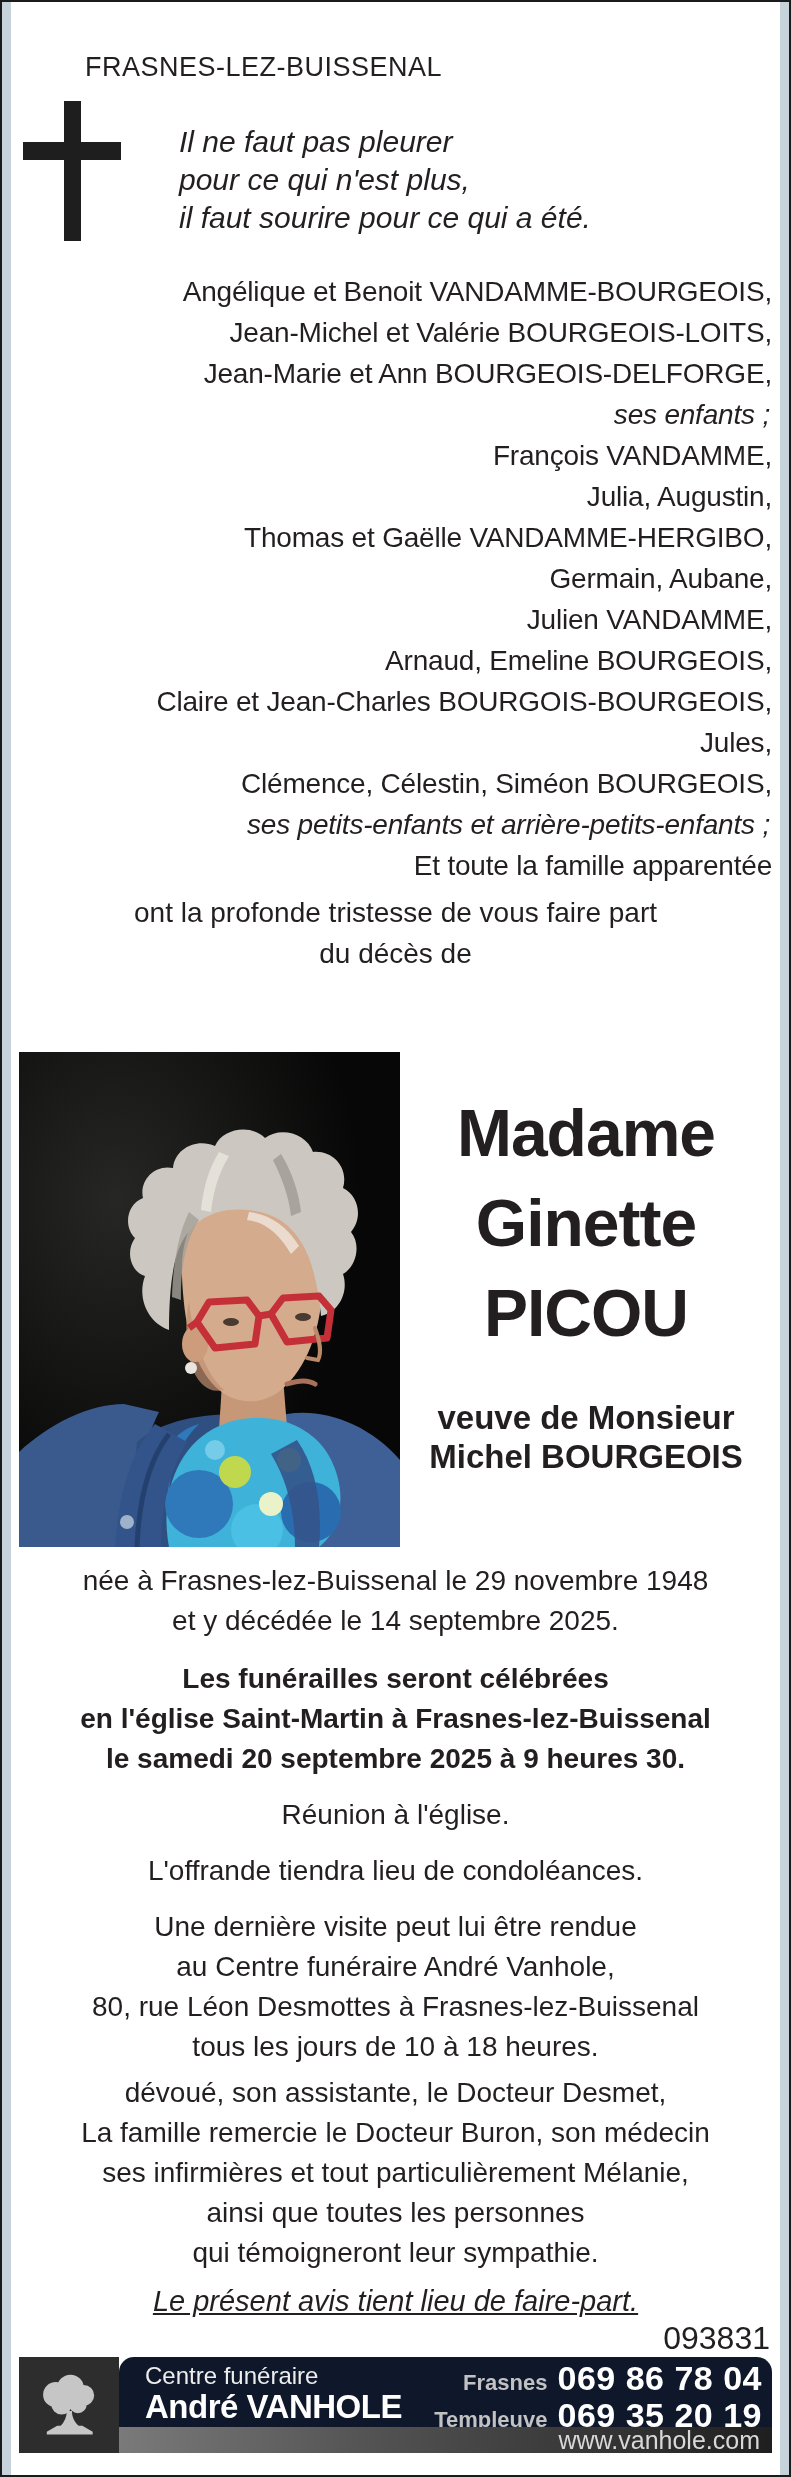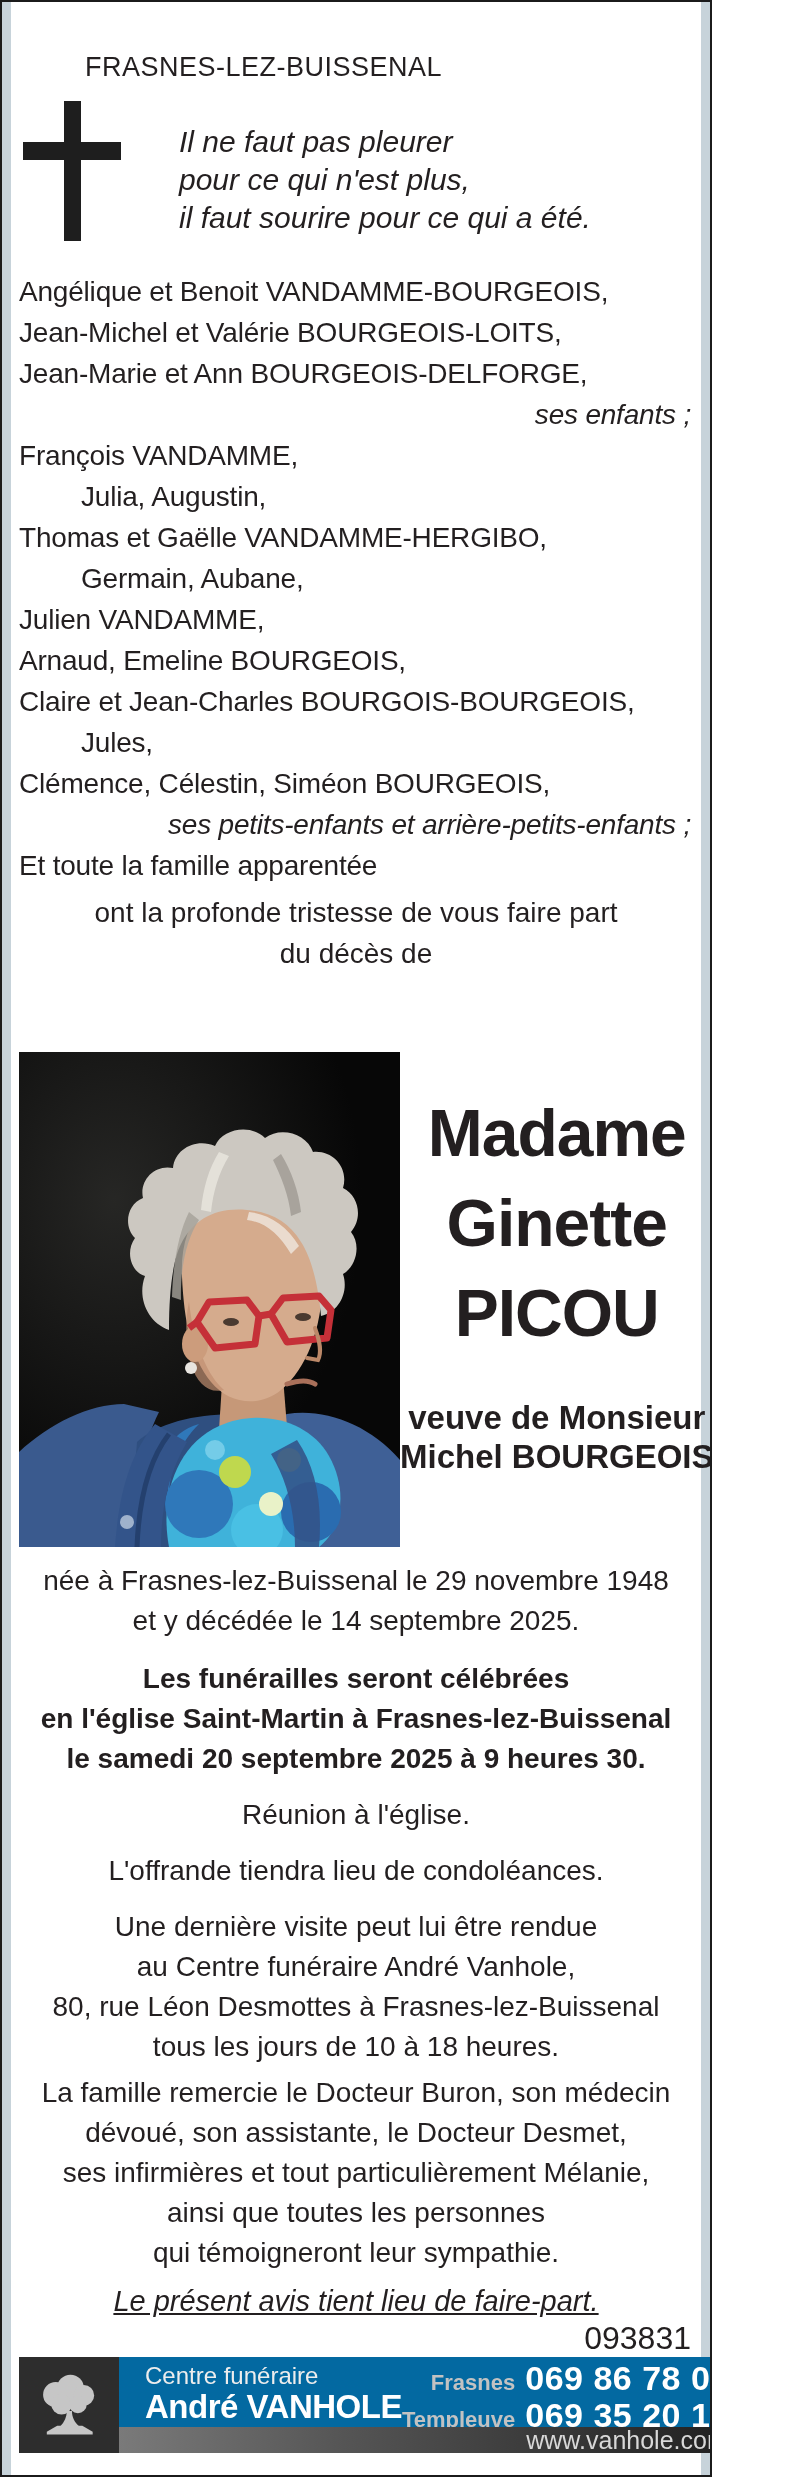--- a/index.html
+++ b/index.html
@@ -1,39 +1,39 @@
 <!DOCTYPE html>
 <html><head>
 <meta charset="utf-8">
 <style>
   html,body{margin:0;padding:0;background:#ffffff;}
   .ad{
     position:relative;
-    width:712px;height:2477px;
+    width:791px;height:2477px;
     box-sizing:border-box;
     background:#ffffff;
     border:2px solid #1b1b1b;
     font-family:"Liberation Sans",sans-serif;
     color:#231f20;
     overflow:hidden;
   }
   .stripe{position:absolute;top:0;bottom:0;width:9px;background:#c7d3da;}
   .stripe.left{left:0}
   .stripe.right{right:0}
   .content{position:absolute;left:9px;right:9px;top:0;bottom:0;padding:0 8px;}
 
   .city{margin:50px 0 0 66px;font-size:27px;letter-spacing:.5px;white-space:nowrap;}
 
   .epigraph-row{display:flex;margin-top:18px;margin-left:4px;}
   .cross{width:100px;height:140px;flex:0 0 auto;}
   .epigraph{margin-left:56px;margin-top:22px;font-style:italic;font-size:30px;line-height:38px;}
   .epigraph .line{white-space:nowrap;}
 
   .family{margin-top:30px;font-size:28px;line-height:41px;letter-spacing:-0.2px;}
-  .fam-line{white-space:nowrap;}
+  .fam-line{white-space:nowrap;text-align:right;}
   .fam-line.indent{padding-left:62px;}
   .fam-line.role{text-align:right;font-style:italic;padding-right:2px;}
 
   .announce{margin-top:6px;font-size:28px;line-height:41px;text-align:center;}
   .announce .line{white-space:nowrap;}
 
   .photo-row{display:flex;margin-top:78px;}
   .photo{width:381px;height:495px;flex:0 0 auto;background:#070707;}
   .photo svg{display:block;width:100%;height:100%;}
   .name-col{flex:1;display:flex;flex-direction:column;align-items:center;text-align:center;}
@@ -49,21 +49,21 @@
   .meeting{margin-top:16px;}
   .offering{margin-top:16px;}
   .visit{margin-top:16px;}
   .thanks{margin-top:6px;}
   .notice{margin-top:8px;font-style:italic;font-size:29px;text-decoration:underline;}
   .ref{text-align:right;font-size:32px;line-height:30px;margin-top:2px;padding-right:2px;}
 
   .footer{display:flex;height:96px;margin-top:4px;}
   .logo-box{width:100px;flex:0 0 auto;background:#2d2d2d;display:flex;align-items:center;justify-content:center;}
   .logo-box svg{width:74px;height:72px;}
-  .bar{flex:1;position:relative;background:#0369a1;}
+  .bar{flex:1;position:relative;background:#0f172a;border-radius:15px;}
   .bar-top{display:flex;justify-content:space-between;align-items:flex-start;padding:5px 10px 0 26px;}
   .company-line1{font-size:24px;color:#ededed;line-height:28px;}
   .company-line2{font-size:33px;color:#ffffff;font-weight:700;line-height:34px;letter-spacing:-0.5px;white-space:nowrap;}
   .phones{display:flex;flex-direction:column;align-items:flex-end;}
   .phone-row{display:flex;align-items:baseline;line-height:32px;white-space:nowrap;}
   .ph-label{font-size:22px;font-weight:700;color:#c2c2c2;margin-right:10px;}
   .ph-num{font-size:34px;font-weight:700;color:#ffffff;letter-spacing:.5px;}
   .bar-strip{
     position:absolute;left:0;right:0;bottom:0;height:26px;
     background:linear-gradient(to right,#7a7a7a 0%,#565656 35%,#1f1f1f 100%);
@@ -220,22 +220,22 @@
     <div class="para visit">
 
     <div class="line">Une dernière visite peut lui être rendue</div>
         <div class="line">au Centre funéraire André Vanhole,</div>
         <div class="line">80, rue Léon Desmottes à Frasnes-lez-Buissenal</div>
         <div class="line">tous les jours de 10 à 18 heures.</div>
       </div>
 
     <div class="para thanks">
 
-    <div class="line">La famille remercie le Docteur Buron, son médecin</div>
-        <div class="line">dévoué, son assistante, le Docteur Desmet,</div>
+    <div class="line">dévoué, son assistante, le Docteur Desmet,</div>
+        <div class="line">La famille remercie le Docteur Buron, son médecin</div>
         <div class="line">ses infirmières et tout particulièrement Mélanie,</div>
         <div class="line">ainsi que toutes les personnes</div>
         <div class="line">qui témoigneront leur sympathie.</div>
       </div>
 
     <div class="para notice">
       <div class="line">Le présent avis tient lieu de faire-part.</div>
     </div>
 
     <div class="ref">093831</div>

